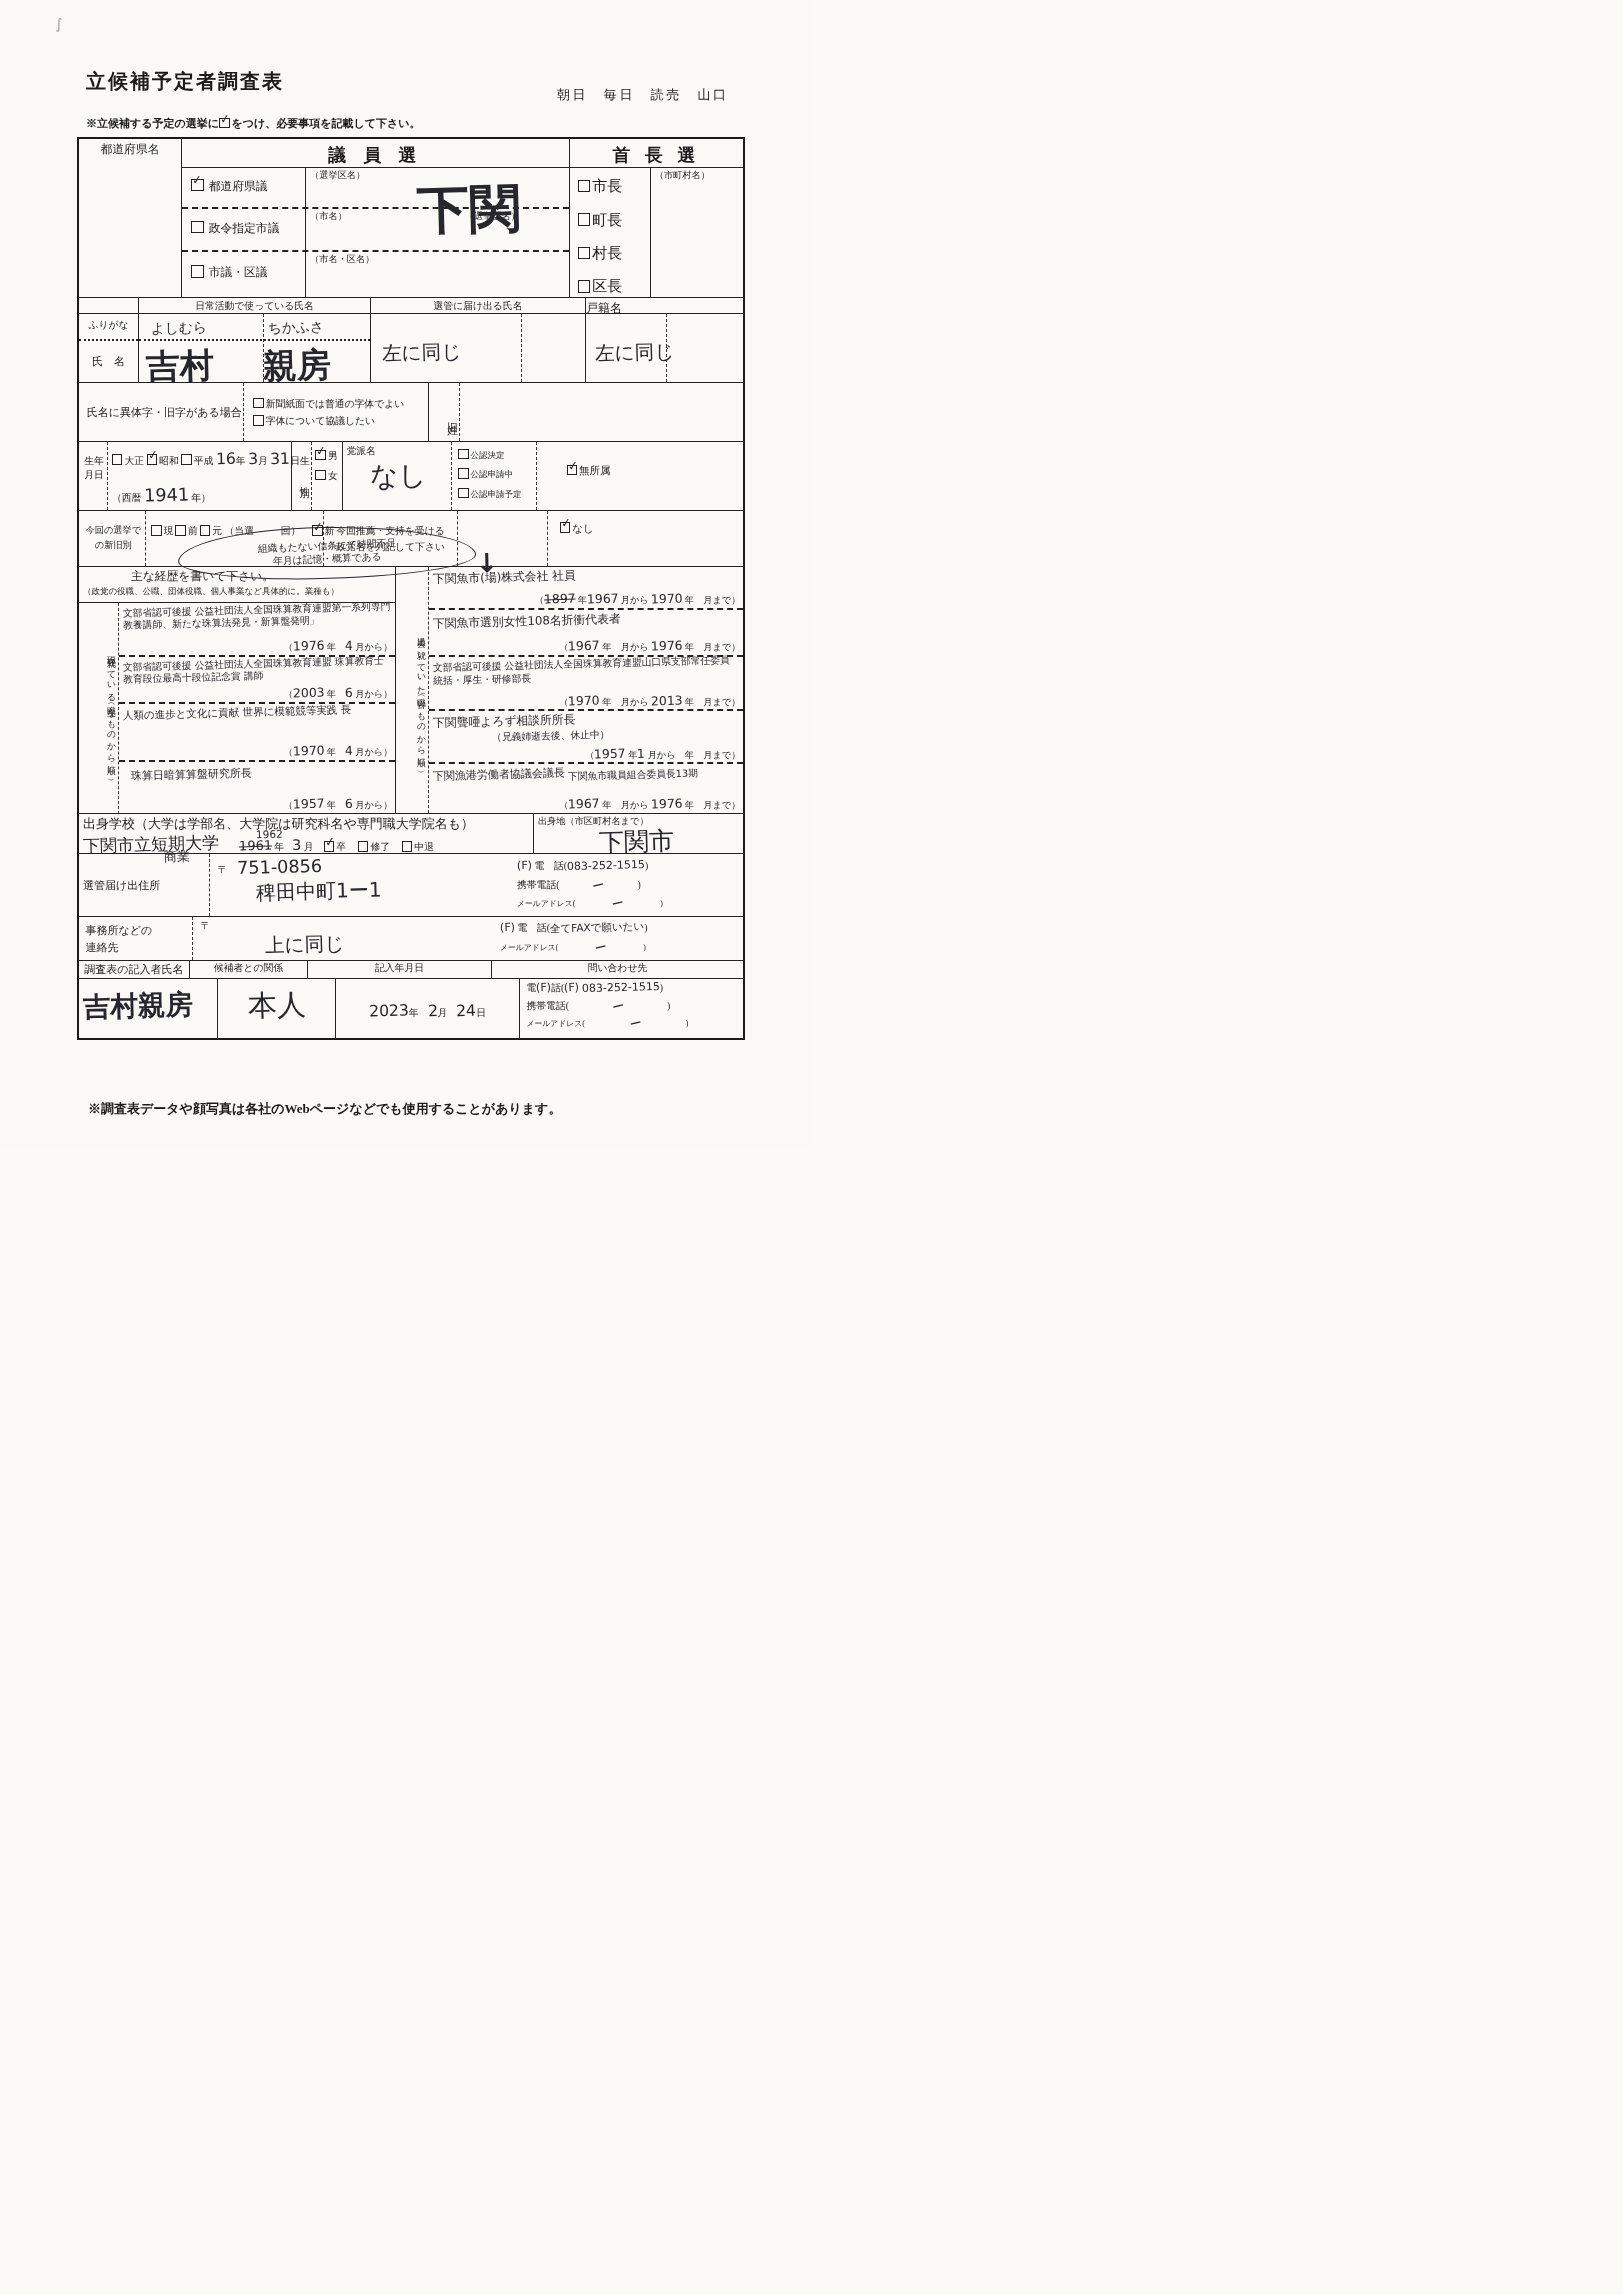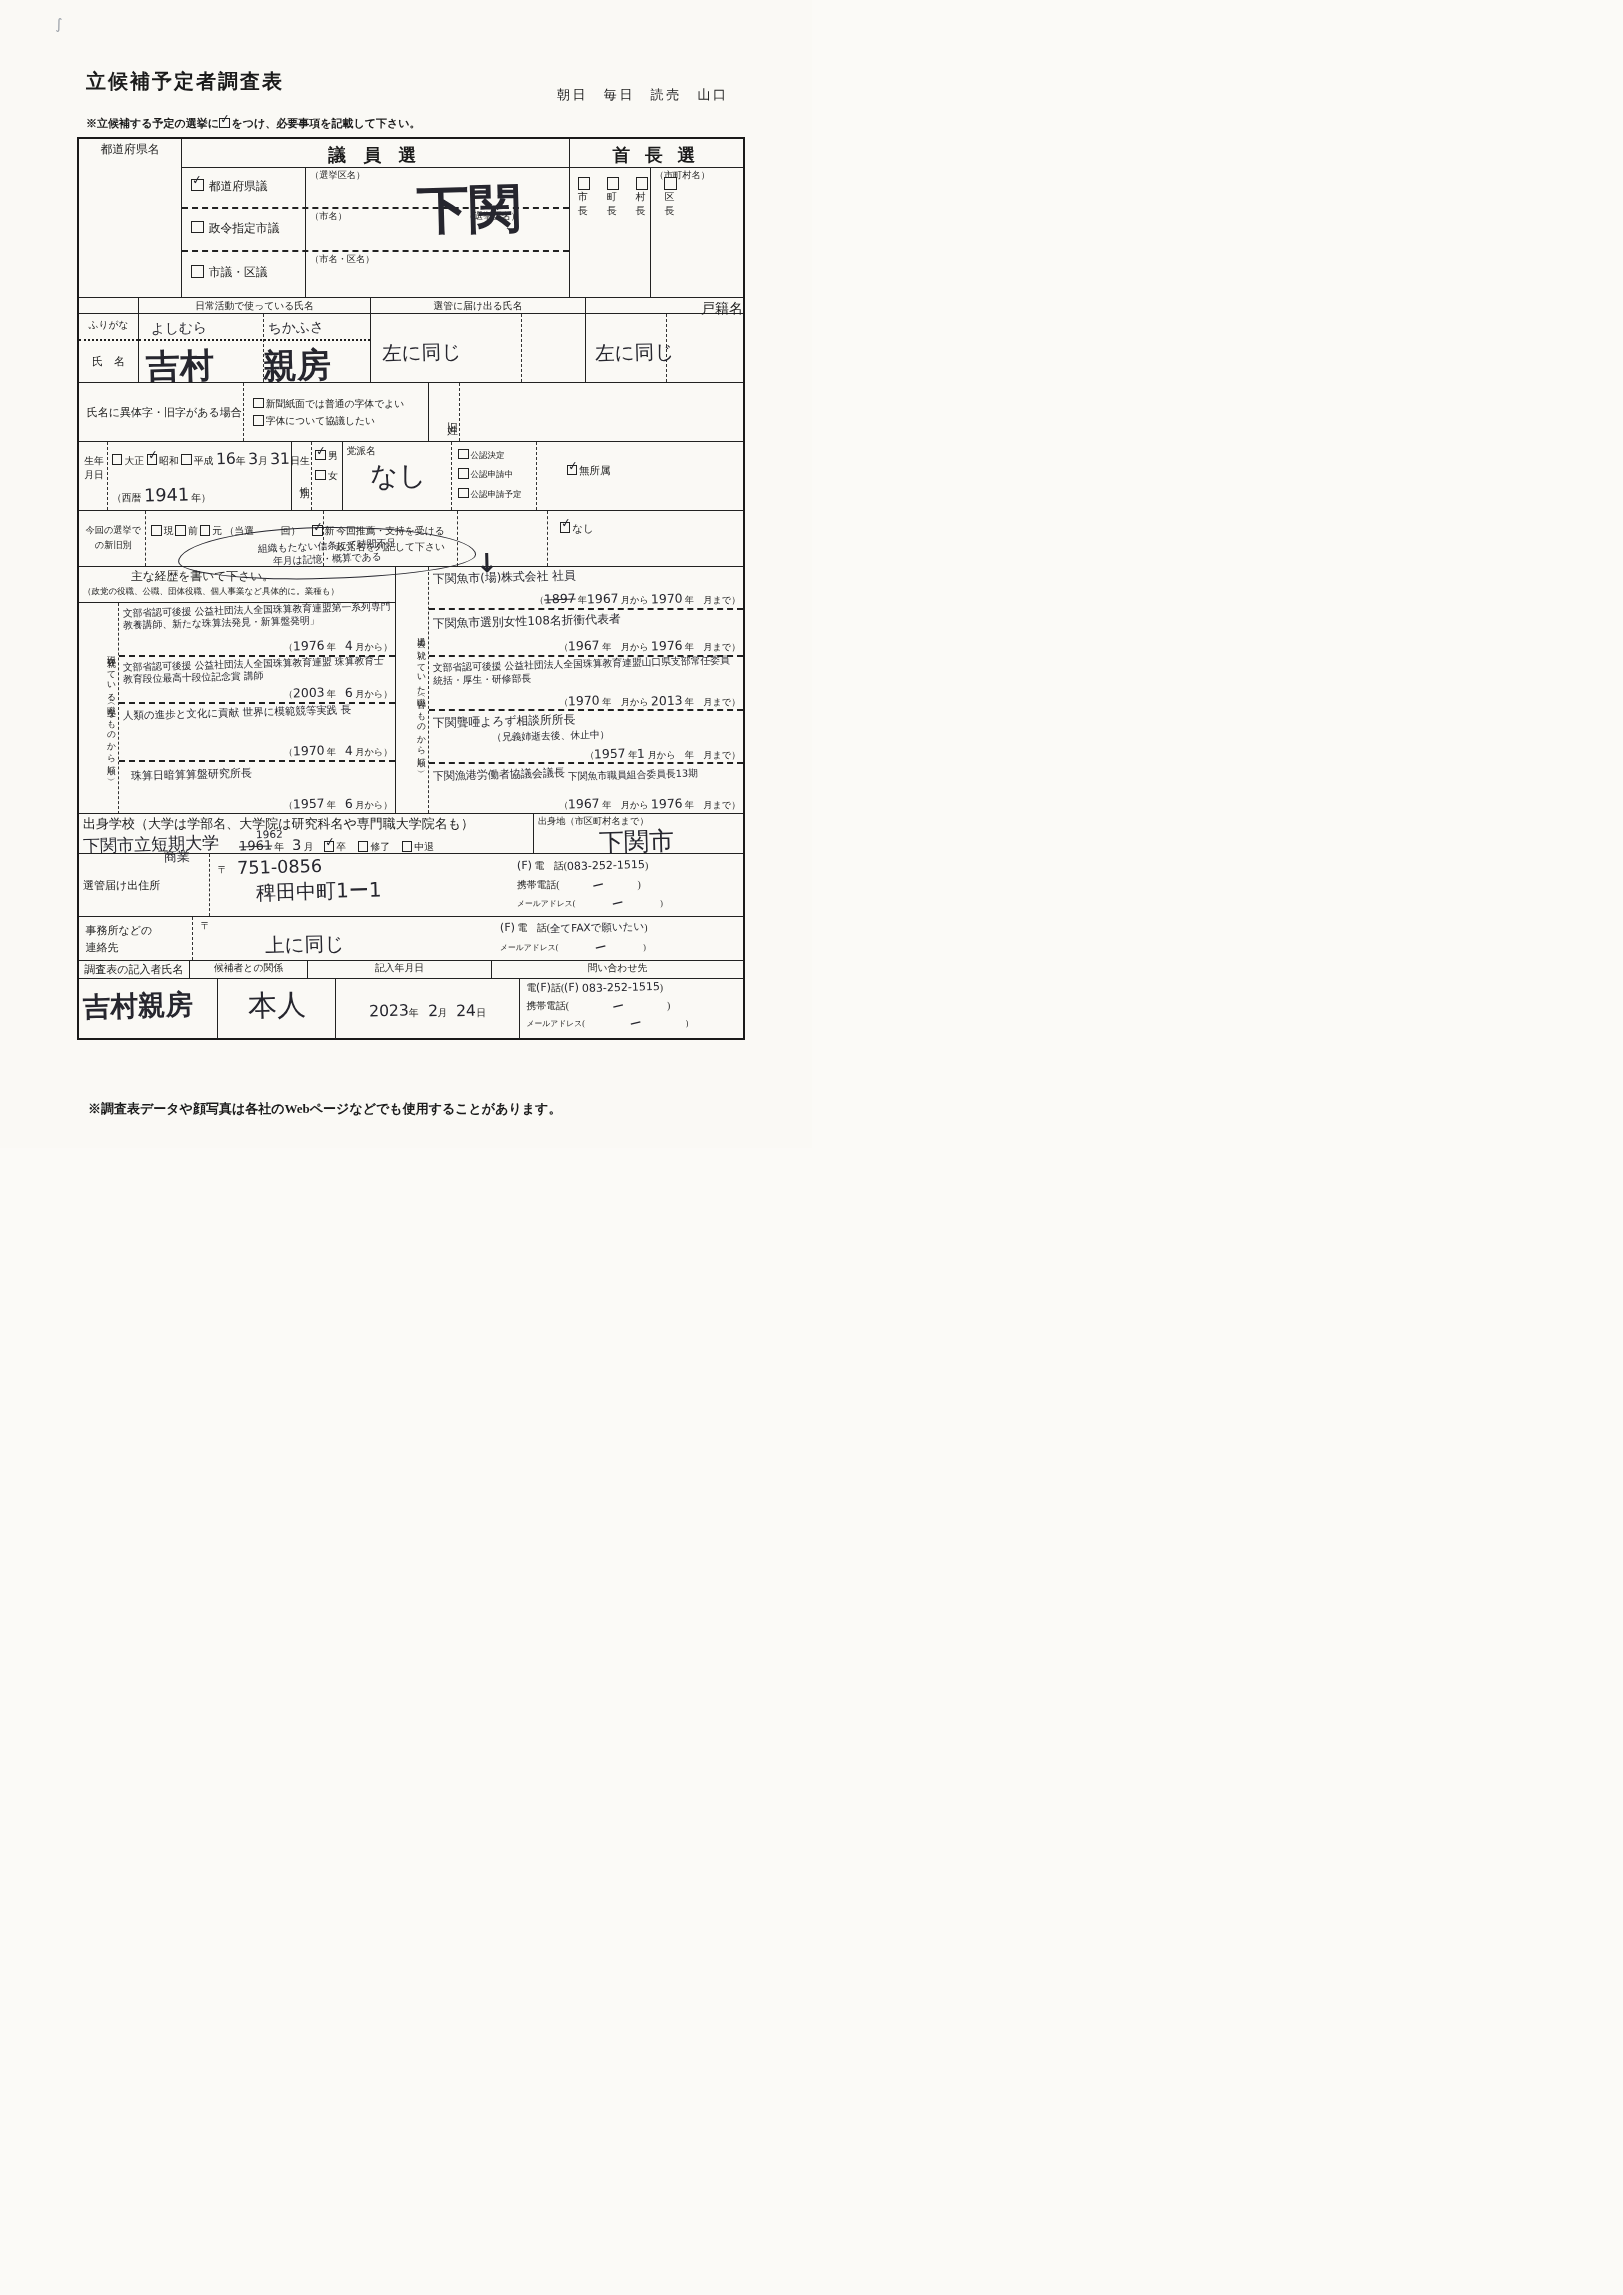--- a/index.html
+++ b/index.html
@@ -85,21 +85,21 @@
           </div>
           <div style="flex:1;border-left:1.3px solid #222;padding:1.3px 3.9px;font-size:9.2px;">
             <span>（市名・区名）</span>
           </div>
         </div>
         <div class="abs hw" style="left:235px;top:36px;font-size:52px;font-weight:600;z-index:3;">下関</div>
       </div>
       <div class="cell" style="flex:1;">
         <div class="hdrline" style="height:29px;text-align:center;font-size:17.7px;font-weight:700;letter-spacing:5.2px;padding-top:3.9px;box-sizing:border-box;">首 長 選</div>
         <div style="display:flex;height:129px;">
-          <div style="width:72px;padding:9.2px 0 0 7.8px;font-size:10px;display:flex;flex-direction:row;gap:14.4px;border-right:1.3px solid #222;font-family:Liberation Serif, serif;">
+          <div style="width:72px;padding:9.2px 0 0 7.8px;font-size:15px;display:flex;flex-direction:column;gap:14.4px;border-right:1.3px solid #222;font-family:Liberation Serif, serif;">
             <div><span class="cb big"><span class="tick"></span></span><span>市長</span></div>
             <div><span class="cb big"><span class="tick"></span></span><span>町長</span></div>
             <div><span class="cb big"><span class="tick"></span></span><span>村長</span></div>
             <div><span class="cb big"><span class="tick"></span></span><span>区長</span></div>
           </div>
           <div style="flex:1;padding:1.3px 3.9px;font-size:9.2px;">
             <span>（市町村名）</span>
           </div>
         </div>
       </div>
@@ -122,21 +122,21 @@
           <span class="hw" style="font-size:34px;font-weight:600;margin:1.3px 0 0 6.5px;width:112px;">吉村</span>
           <span class="hw" style="font-size:34px;font-weight:600;margin:1.3px 0 0 5.2px;">親房</span>
         </div>
       </div>
       <div class="cell solid-right" style="width:215px;">
         <div style="height:16.3px;border-bottom:1.3px solid #222;box-sizing:border-box;text-align:center;font-size:9.8px;padding-top:2px;">選管に届け出る氏名</div>
         <div class="abs" style="left:150px;top:16.3px;bottom:0;border-left:1.3px dashed #333;"></div>
         <div class="abs hw" style="left:10.5px;top:41px;font-size:19.6px;z-index:2;">左に同じ</div>
       </div>
       <div class="cell" style="flex:1;">
-        <div style="height:16.3px;border-bottom:1.3px solid #222;box-sizing:border-box;text-align:right;font-size:14px;padding-top:2px;">戸籍名</div>
+        <div style="height:16.3px;border-bottom:1.3px solid #222;box-sizing:border-box;text-align:left;font-size:12px;padding-top:2px;">戸籍名</div>
         <div class="abs" style="left:80px;top:16.3px;bottom:0;border-left:1.3px dashed #333;"></div>
         <div class="abs hw" style="left:9.2px;top:41px;font-size:19.6px;z-index:2;">左に同じ</div>
       </div>
     </div>
 
     <div class="row" style="height:59px;">
       <div class="cell dash-right" style="width:165px;display:flex;align-items:center;padding-left:7.8px;font-size:11px;">氏名に異体字・旧字がある場合</div>
       <div class="cell solid-right" style="width:185px;padding:11.8px 0 0 9.2px;font-size:9.8px;line-height:1.8;">
         <div><span class="cb"><span class="tick"></span></span><span>新聞紙面では普通の字体でよい</span></div>
         <div><span class="cb"><span class="tick"></span></span><span>字体について協議したい</span></div>

